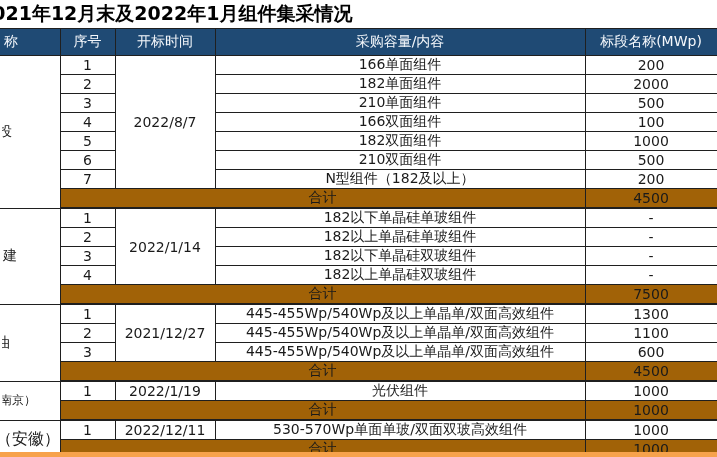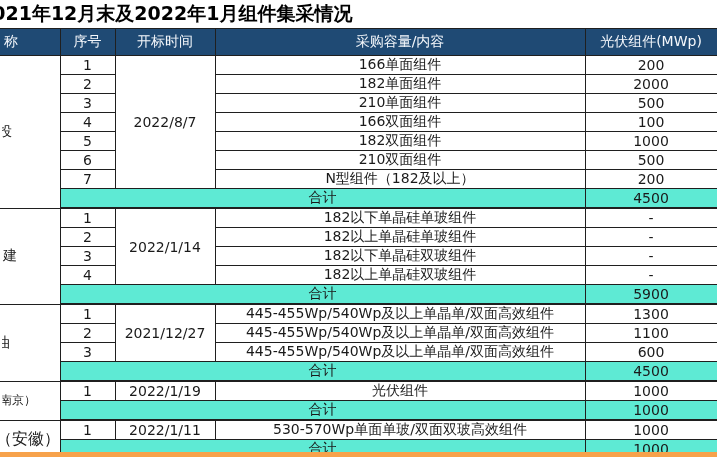--- a/index.html
+++ b/index.html
@@ -44,21 +44,21 @@
     color:#f5f8fc;
     font-size:14px;
     border:1px solid #1f1f1f;
     border-left:1px solid #b8c4d6;
   }
   tr.hdr th:first-child{border-left:none;}
   tr.rw{height:18px;}
   
   tr.item + tr.item td{border-top:1px solid #8a8a8a;}
   tr.total td{
-    background:#5eead4;
+    background:#a16207;
     border-top:1px solid #1f1f1f;
     border-bottom:2px solid #1f1f1f;
   }
   td.company{background:#fff;}
   td.company .clip,th.companyh .clip{
     width:100%;overflow:hidden;white-space:nowrap;text-align:left;
   }
   th.companyh .clip{text-indent:-12px;}     
   td.company.g0 .clip{text-indent:-4px;}    
   td.company.g1 .clip{text-indent:1px;}     
@@ -85,21 +85,21 @@
       <col style="width:132px">
     </colgroup>
     <thead>
       <tr class="hdr">
         <th class="companyh">
             <div class="clip">名称</div>
           </th>
         <th>序号</th>
         <th>开标时间</th>
         <th>采购容量/内容</th>
-        <th>光伏组件(MWp)</th>
+        <th>标段名称(MWp)</th>
       </tr>
     </thead>
     <tbody>
         <tr class="rw item">
           <td class="company g0" rowspan="8">
             <div class="clip">投</div>
           </td>
           <td>1</td>
           <td rowspan="7">2022/8/7</td>
           <td>166单面组件</td>
@@ -158,21 +158,21 @@
           <td>182以下单晶硅双玻组件</td>
           <td>-</td>
         </tr>
         <tr class="rw item">
           <td>4</td>
           <td>182以上单晶硅双玻组件</td>
           <td>-</td>
         </tr>
         <tr class="rw total">
           <td colspan="3">合计</td>
-          <td>5900</td>
+          <td>7500</td>
         </tr>
         <tr class="rw item">
           <td class="company g2" rowspan="4">
             <div class="clip">油</div>
           </td>
           <td>1</td>
           <td rowspan="3">2021/12/27</td>
           <td>445-455Wp/540Wp及以上单晶单/双面高效组件</td>
           <td>1300</td>
         </tr>
@@ -201,21 +201,21 @@
         </tr>
         <tr class="rw total">
           <td colspan="3">合计</td>
           <td>1000</td>
         </tr>
         <tr class="rw item">
           <td class="company g4" rowspan="2">
             <div class="clip">（安徽）</div>
           </td>
           <td>1</td>
-          <td rowspan="1">2022/1/11</td>
+          <td rowspan="1">2022/12/11</td>
           <td>530-570Wp单面单玻/双面双玻高效组件</td>
           <td>1000</td>
         </tr>
         <tr class="rw total">
           <td colspan="3">合计</td>
           <td>1000</td>
         </tr>
       </tbody>
   </table>
 

